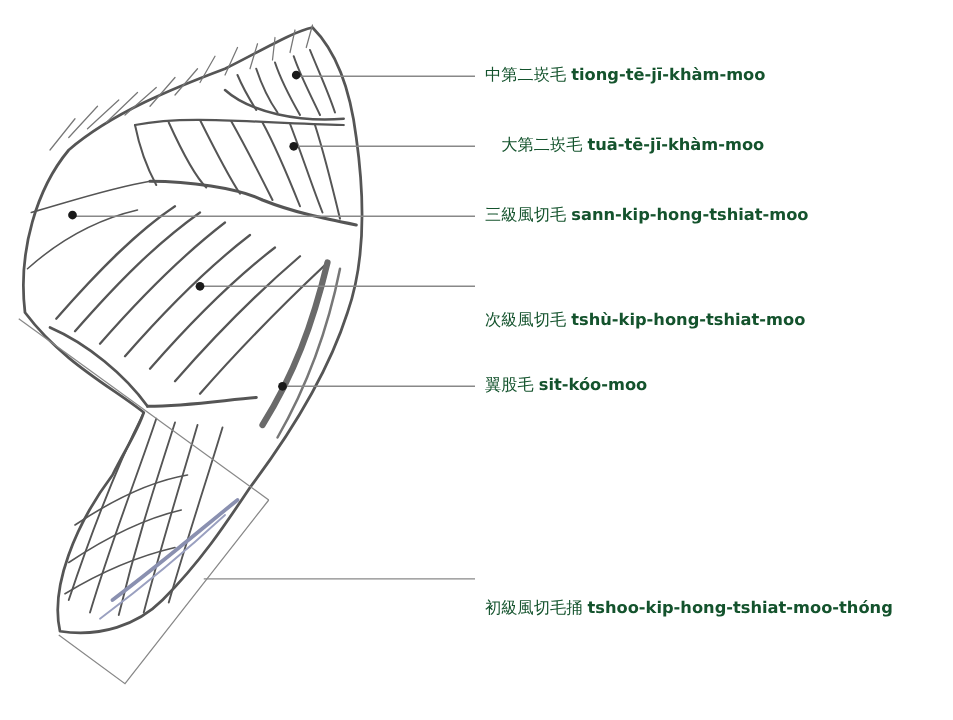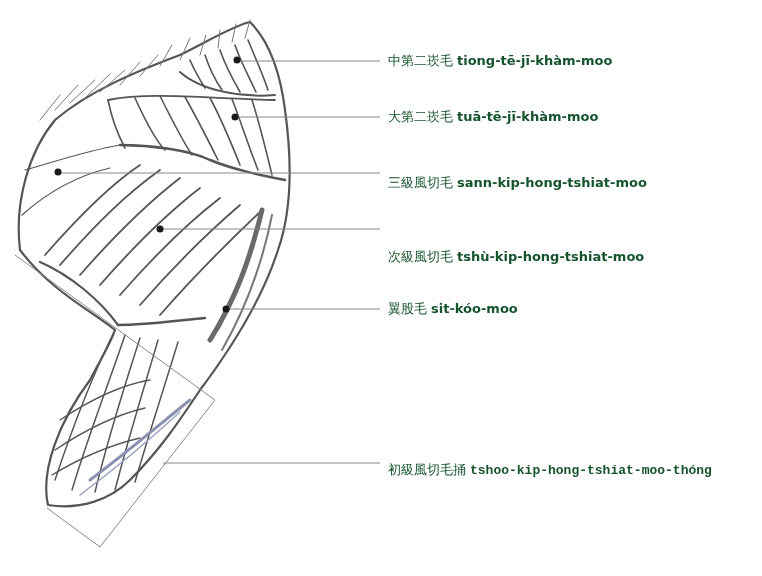--- a/index.html
+++ b/index.html
@@ -63,27 +63,27 @@
     <circle cx="235" cy="117" r="3.5"></circle>
     <circle cx="58" cy="172" r="3.5"></circle>
     <circle cx="160" cy="229" r="3.5"></circle>
     <circle cx="226" cy="309" r="3.5"></circle>
   </g>
 </svg>
 
 <div class="label" style="left:388px;top:53px;">
   <span class="zh">中第二崁毛</span><span>tiong-tē-jī-khàm-moo</span>
 </div>
-<div class="label" style="left:388px;top:109px;">
+<div class="label" style="left:401px;top:109px;">
   <span class="zh">大第二崁毛</span><span>tuā-tē-jī-khàm-moo</span>
 </div>
-<div class="label" style="left:388px;top:175px;">
+<div class="label" style="left:388px;top:165px;">
   <span class="zh">三級風切毛</span><span>sann-kip-hong-tshiat-moo</span>
 </div>
 <div class="label" style="left:388px;top:221px;margin-top:28px;">
   <span class="zh">次級風切毛</span><span>tshù-kip-hong-tshiat-moo</span>
 </div>
 <div class="label" style="left:388px;top:301px;">
   <span class="zh">翼股毛</span><span>sit-kóo-moo</span>
 </div>
-<div class="label" style="left:388px;top:463px;font-family:Liberation Mono, monospace;">
+<div class="label" style="left:388px;top:479px;">
   <span class="zh">初級風切毛捅</span><span>tshoo-kip-hong-tshiat-moo-thóng</span>
 </div>
 
 </body></html>

